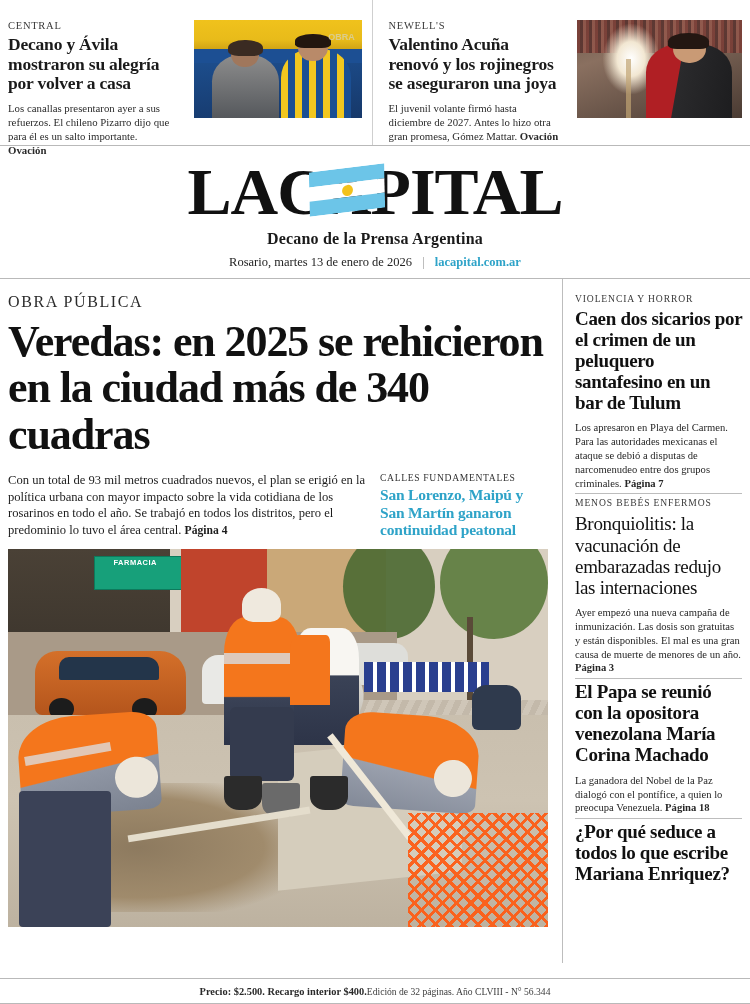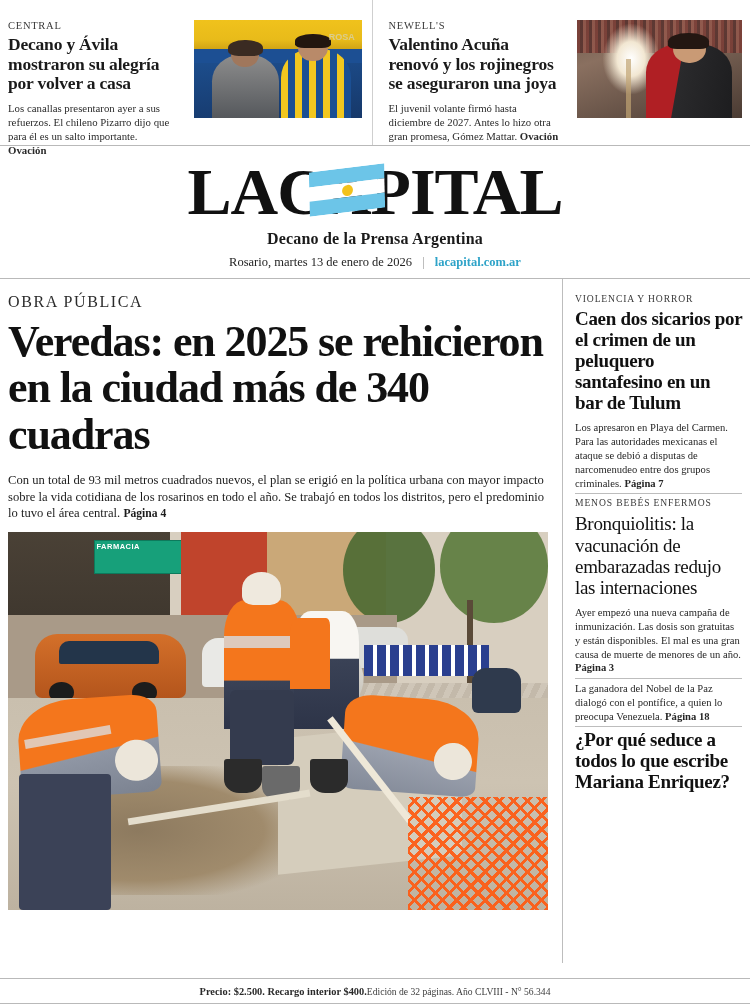--- a/index.html
+++ b/index.html
@@ -160,21 +160,21 @@
 
   .main-photo {
     position:relative; width:100%; height:378px; overflow:hidden; margin-top:5px;
   }
   
   .mp-sky { position:absolute; inset:0; background:#d8cfc0; }
   .mp-bldg-l { position:absolute; left:0; top:0; width:30%; height:34%;
      background:linear-gradient(180deg,#4a4136,#3a332b); }
   .mp-farmacia { position:absolute; left:16%; top:2%; width:20%; height:9%;
      background:#17a07a; border:1px solid #0d7a5c; }
-  .mp-farmacia span { color:#fff; font:bold 7.5px "Liberation Sans",sans-serif; display:block; padding:1px 1px; letter-spacing:.5px;}
+  .mp-farmacia span { color:#fff; font:bold 7.5px "Liberation Sans",sans-serif; display:block; padding:1px 18px; letter-spacing:.5px;}
   .mp-red { position:absolute; left:32%; top:0; width:16%; height:26%; background:#c0442c; }
   .mp-bldg-m { position:absolute; left:48%; top:0; width:22%; height:22%; background:#caa878; }
   .mp-tree1 { position:absolute; left:62%; top:-4%; width:17%; height:28%; background:#4e6b34; border-radius:50%; opacity:.92;}
   .mp-tree2 { position:absolute; left:80%; top:-6%; width:20%; height:30%; background:#5b7a3c; border-radius:50%; opacity:.9;}
   .mp-trunk { position:absolute; left:85%; top:18%; width:6px; height:30%; background:#5a4a38; }
   .mp-street { position:absolute; left:0; top:22%; width:72%; height:28%; background:#a99a88; }
   .mp-car { position:absolute; left:5%; top:27%; width:28%; height:17%;
      background:linear-gradient(180deg,#d4702a,#b4551c); border-radius:22px 26px 7px 7px; }
   .mp-car .win { position:absolute; left:16%; top:10%; width:66%; height:36%; background:#23354a; border-radius:10px 12px 2px 2px;}
   .mp-car .wh1,.mp-car .wh2 { position:absolute; bottom:-8%; width:17%; height:34%; background:#1c1c1c; border-radius:50%; }
@@ -270,21 +270,21 @@
       <div class="promo-photo ph-a">
 
         <div class="band-y"></div>
         <div class="band-b"></div>
         <div class="plyr p1"></div>
         <div class="p1-head"></div>
         <div class="p1-hair"></div>
         <div class="plyr p2"></div>
         <div class="p2-head"></div>
         <div class="p2-hair"></div>
-        <div class="wm">ROSA</div>
+        <div class="wm">OBRA</div>
       </div>
     </div>
 
     <div class="promo right">
       <div class="promo-text">
         <div class="kicker">NEWELL'S</div>
         <div class="promo-head">Valentino Acuña renovó y los rojinegros se aseguraron una joya</div>
         <div class="promo-sub"><span>El juvenil volante firmó hasta diciembre de 2027. Antes lo hizo otra gran promesa, Gómez Mattar. </span><b>Ovación</b></div>
       </div>
       <div class="promo-photo ph-b">
@@ -319,20 +319,24 @@
   </div>
 
   <div class="body-grid">
 
     <div class="col-main">
       <div class="main-kicker">OBRA PÚBLICA</div>
       <div class="main-head">Veredas: en 2025 se rehicieron en la ciudad más de 340 cuadras</div>
 
       <div class="lead-row">
         <div class="lead-text"><span>Con un total de 93 mil metros cuadrados nuevos, el plan se erigió en la política urbana con mayor impacto sobre la vida cotidiana de los rosarinos en todo el año. Se trabajó en todos los distritos, pero el predominio lo tuvo el área central. </span><b>Página 4</b></div>
+        <div class="lead-box">
+          <div class="lb-kicker">CALLES FUNDAMENTALES</div>
+          <div class="lb-head">San Lorenzo, Maipú y San Martín ganaron continuidad peatonal</div>
+        </div>
       </div>
 
       <div class="main-photo">
 
         <div class="mp-sky"></div>
         <div class="mp-bldg-l"></div>
         <div class="mp-farmacia">
             <span>FARMACIA</span>
           </div>
         <div class="mp-red"></div>
@@ -388,20 +392,21 @@
         <div class="s-body"><span>Los apresaron en Playa del Carmen. Para las autoridades mexicanas el ataque se debió a disputas de narcomenudeo entre dos grupos criminales. </span><b>Página 7</b></div>
       </div>
 
       <div class="side-item">
         <div class="s-kicker">MENOS BEBÉS ENFERMOS</div>
         <div class="s-head-light">Bronquiolitis: la vacunación de embarazadas redujo las internaciones</div>
         <div class="s-body"><span>Ayer empezó una nueva campaña de inmunización. Las dosis son gratuitas y están disponibles. El mal es una gran causa de muerte de menores de un año. </span><b>Página 3</b></div>
       </div>
 
       <div class="side-item">
+        <div class="s-head-serif">El Papa se reunió con la opositora venezolana María Corina Machado</div>
         <div class="s-body"><span>La ganadora del Nobel de la Paz dialogó con el pontífice, a quien lo preocupa Venezuela. </span><b>Página 18</b></div>
       </div>
 
       <div class="side-item last">
         <div class="s-head-serif">¿Por qué seduce a todos lo que escribe Mariana Enriquez?</div>
       </div>
 
     </div>
   </div>
 

